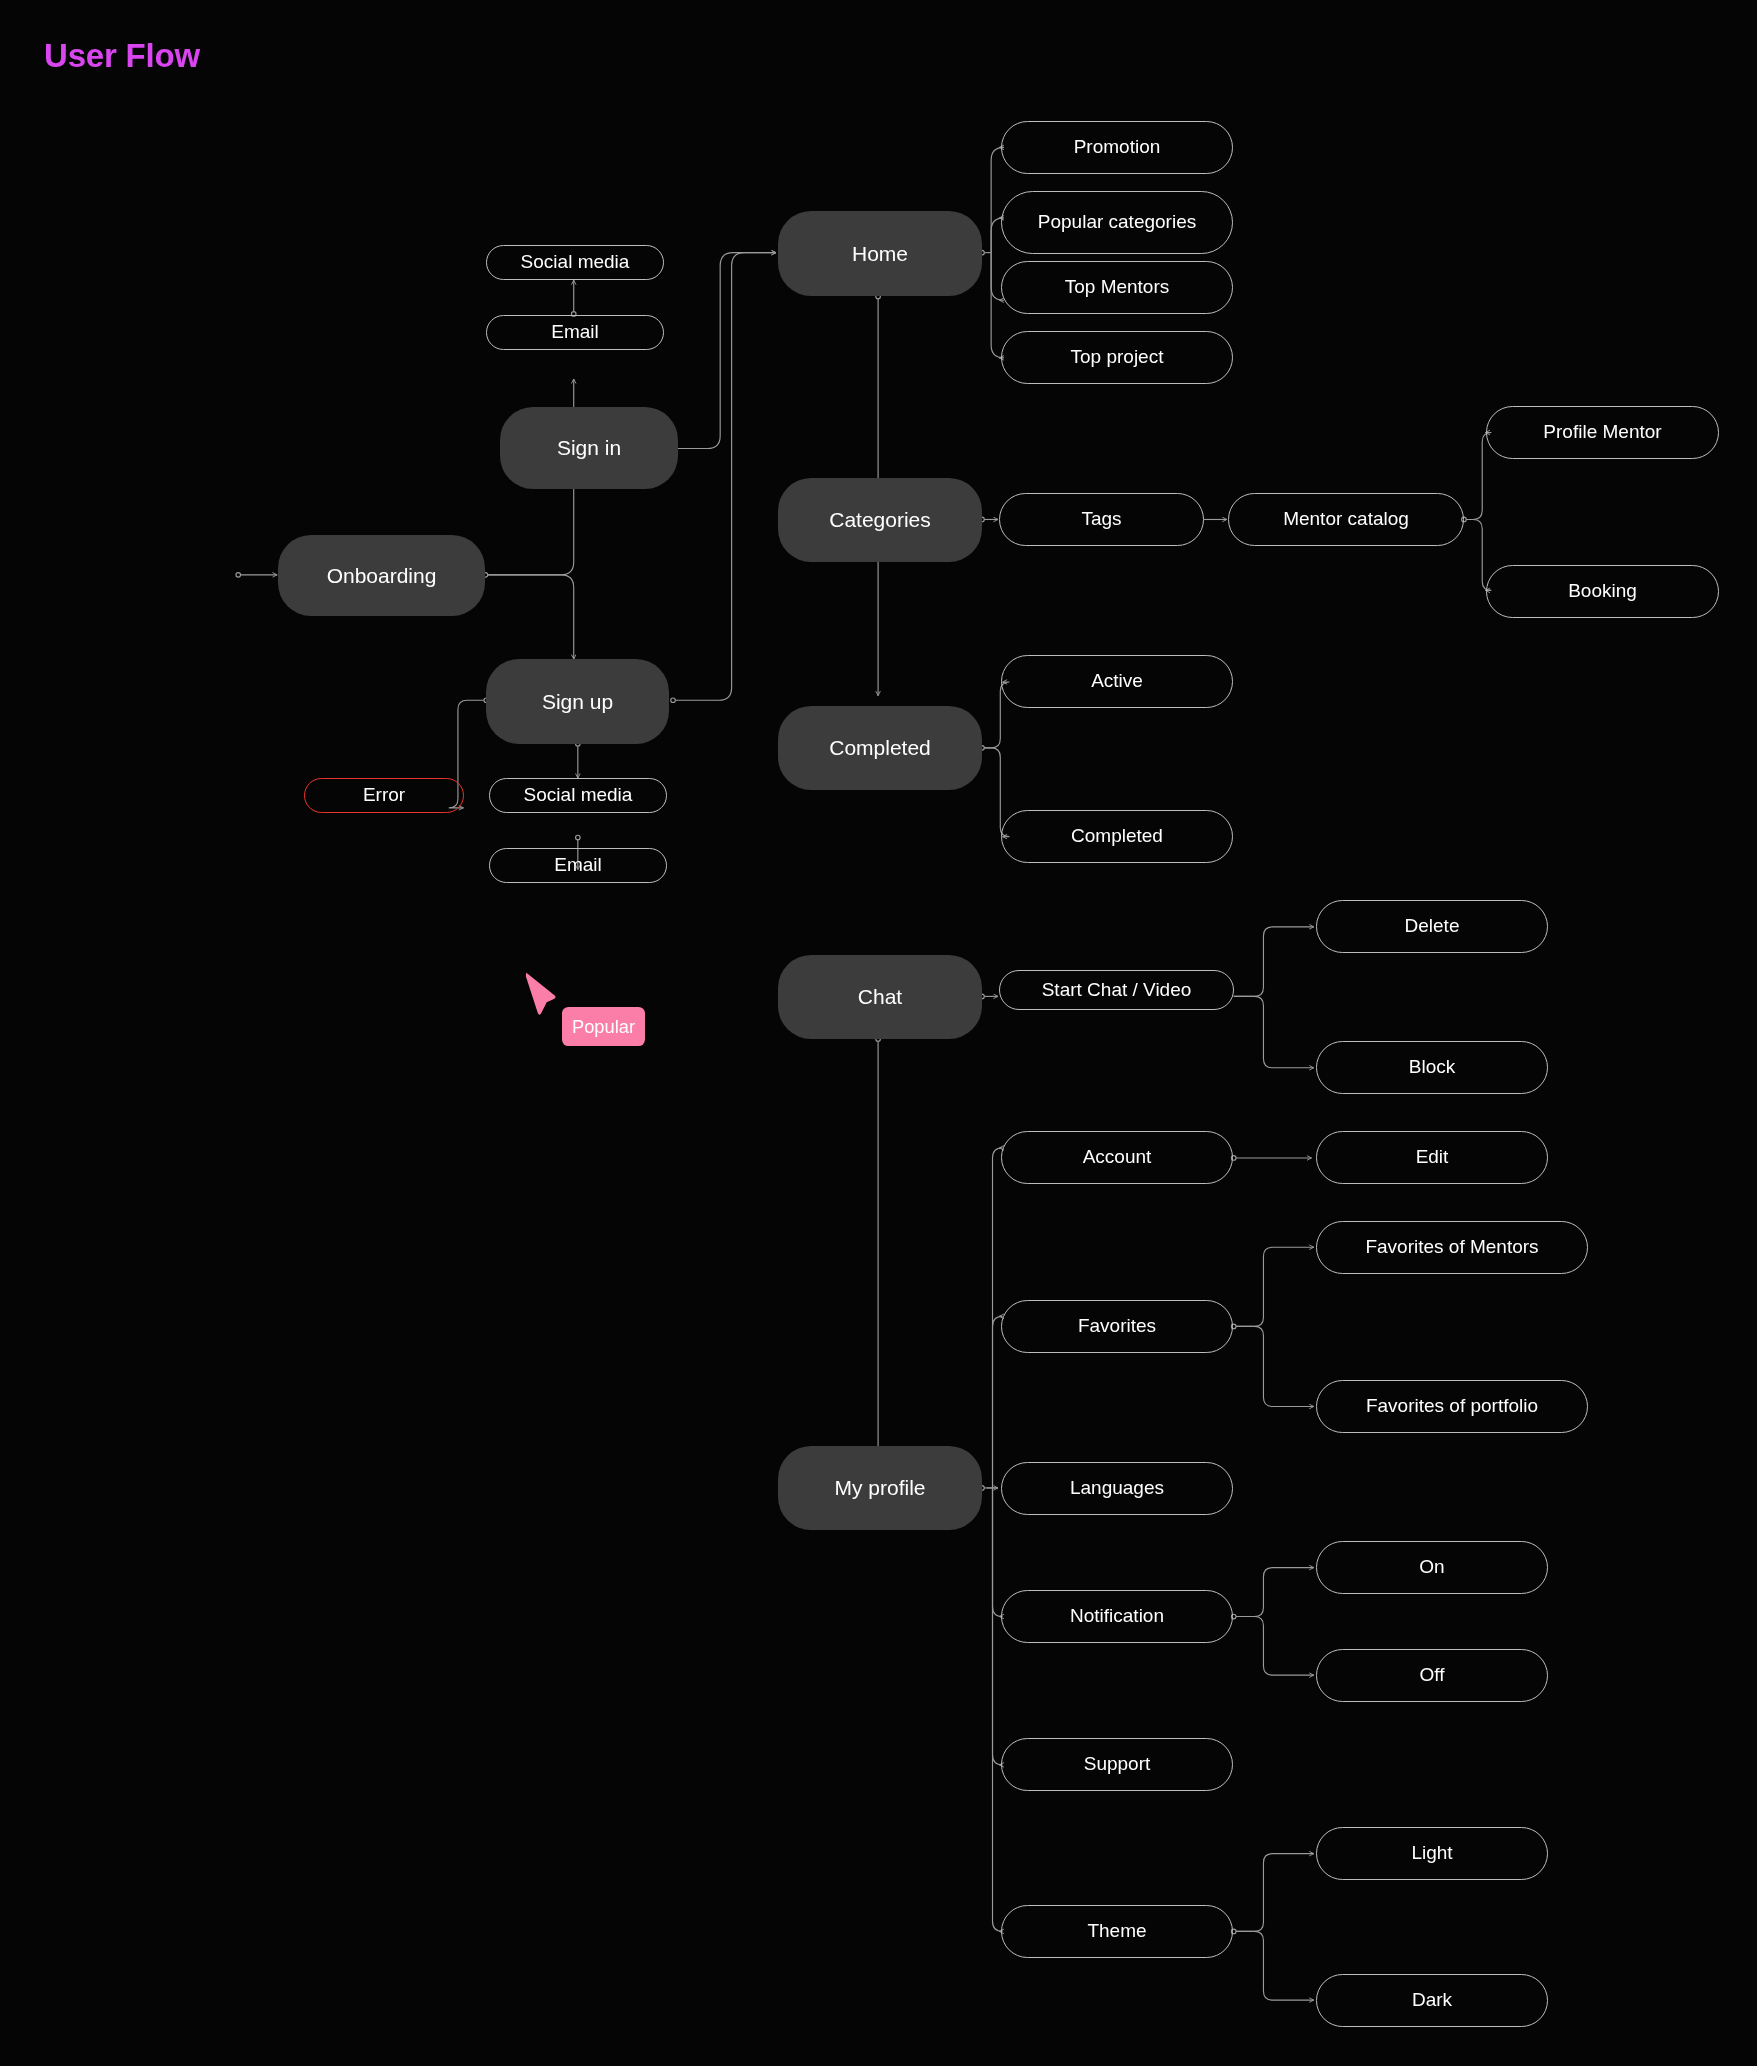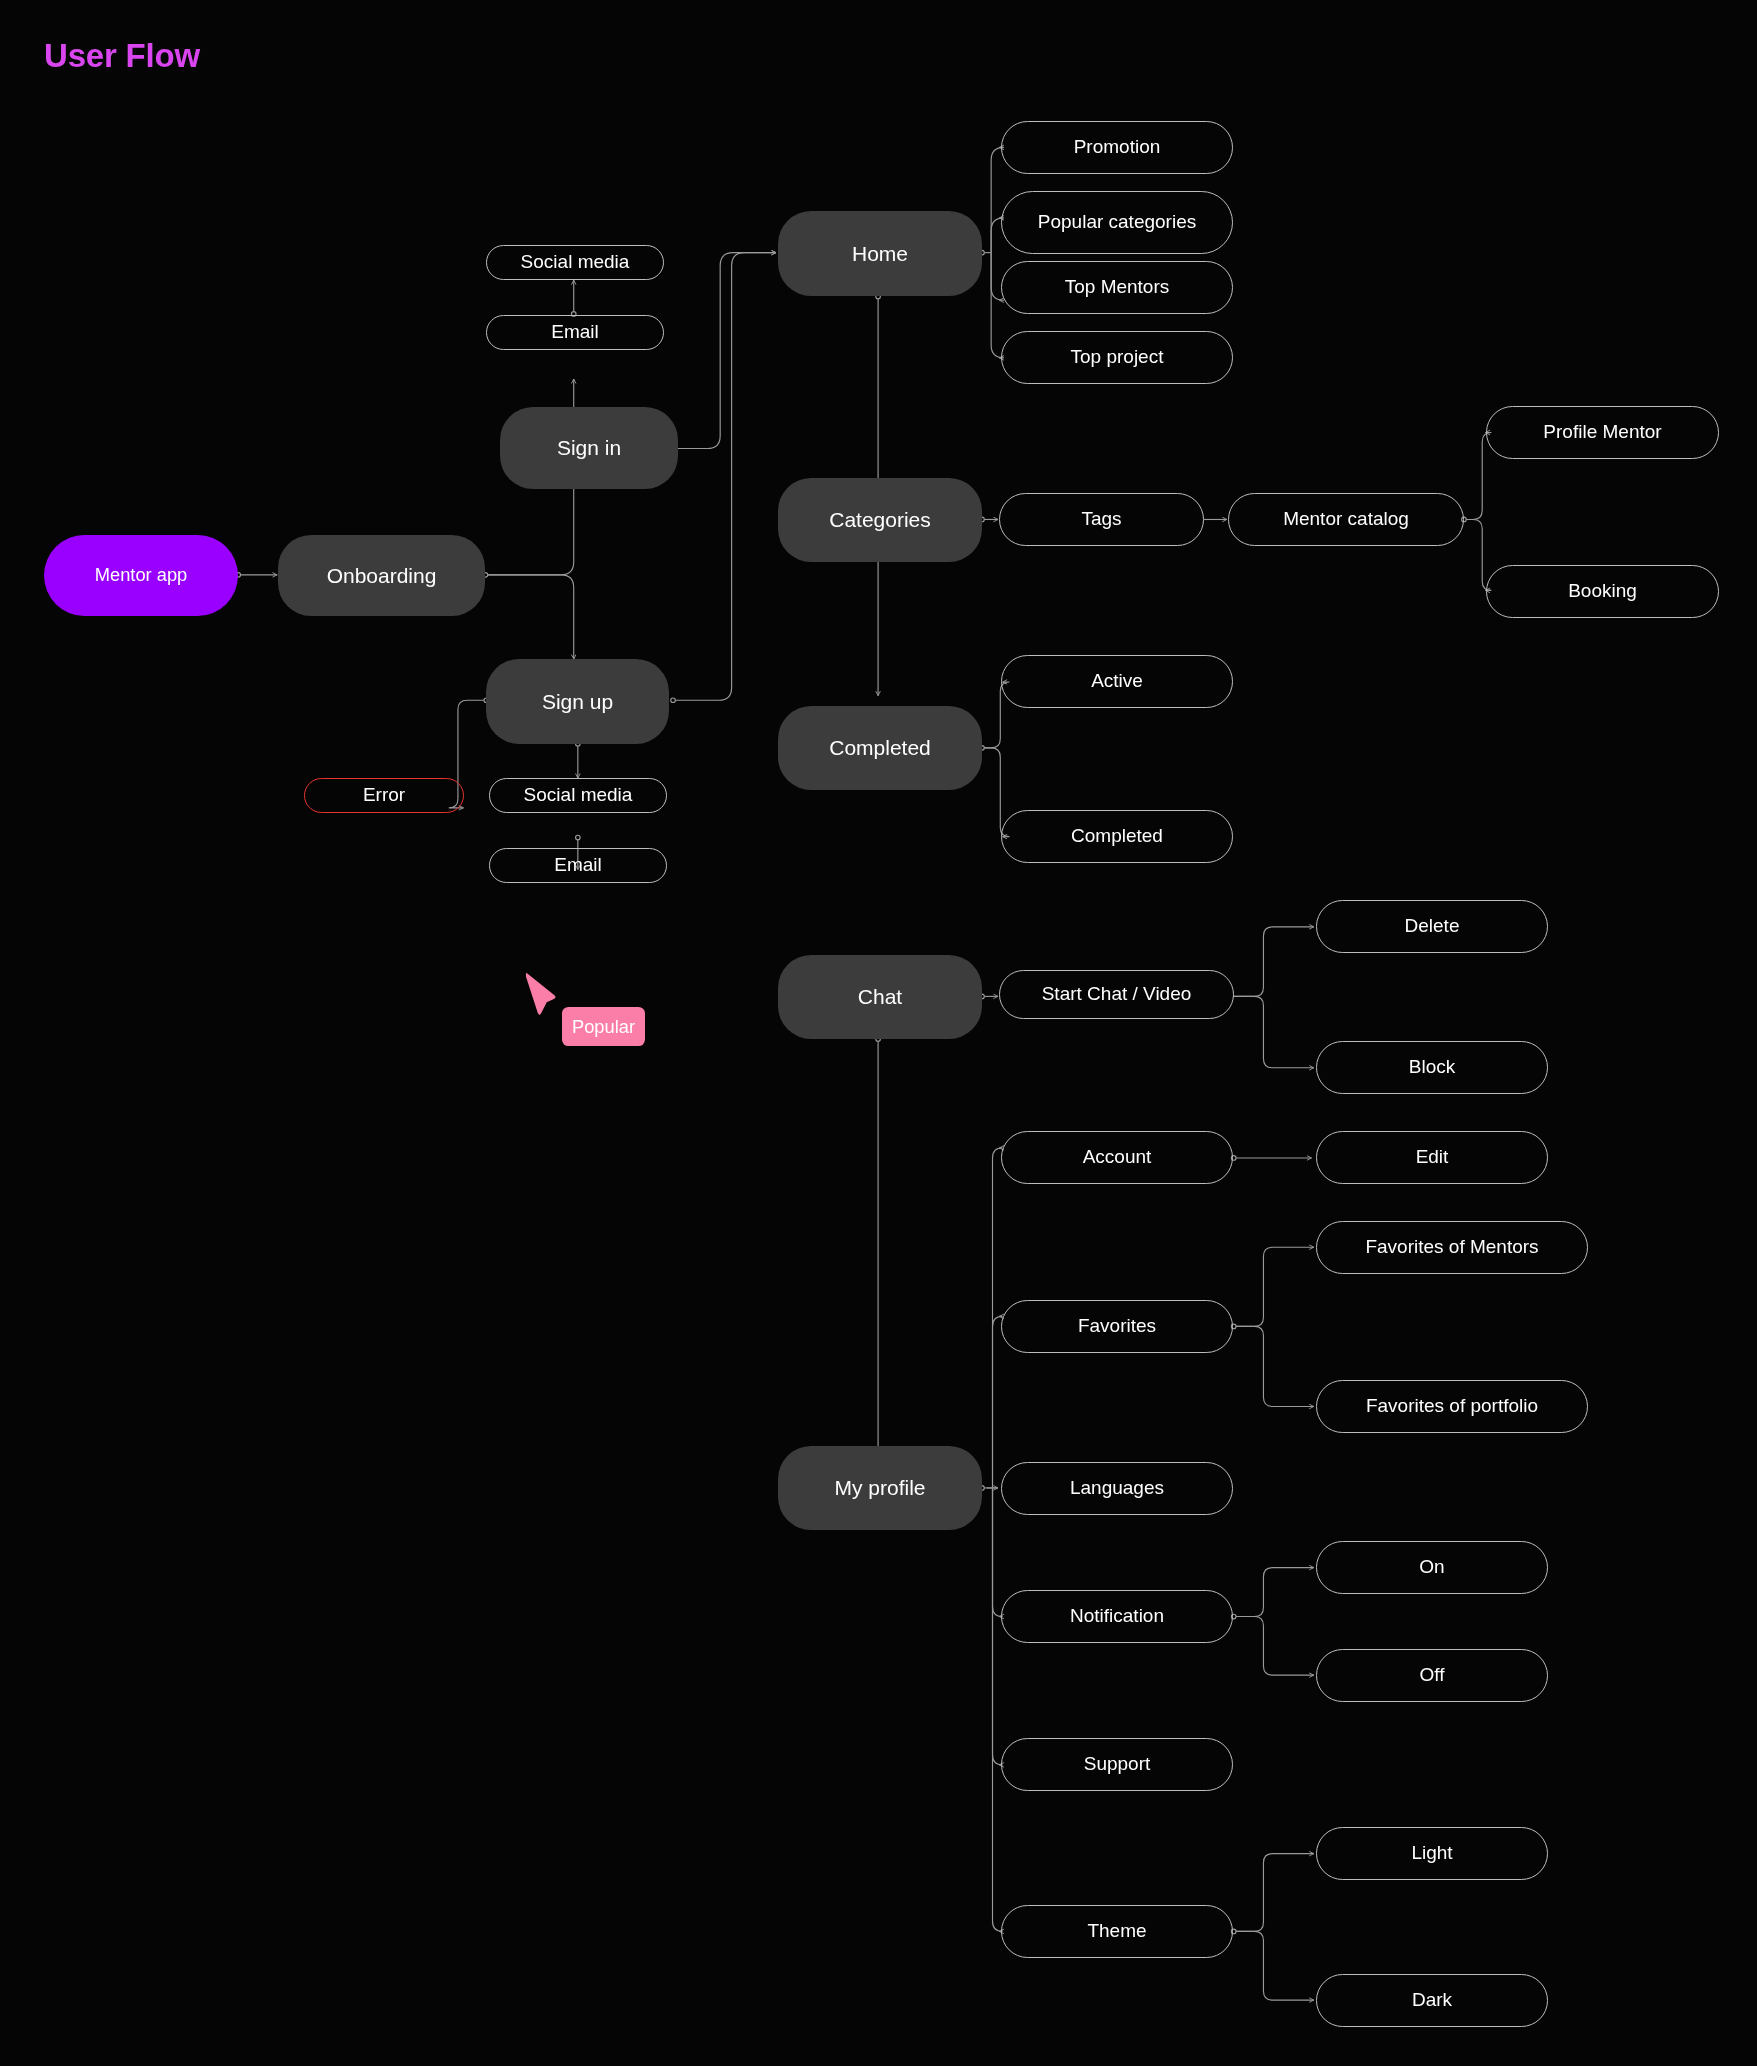--- a/index.html
+++ b/index.html
@@ -185,21 +185,20 @@
       <path d="M2700 3532 H 2740 Q 2760 3532 2760 3552 V 3640 Q 2760 3660 2780 3660 H 2870" marker-end="url(#arw)"></path>
 
       <circle cx="2695" cy="4220" r="5" fill="none"></circle>
       <path d="M2700 4220 H 2740 Q 2760 4220 2760 4200 V 4070 Q 2760 4050 2780 4050 H 2870" marker-end="url(#arw)"></path>
       <path d="M2700 4220 H 2740 Q 2760 4220 2760 4240 V 4350 Q 2760 4370 2780 4370 H 2870" marker-end="url(#arw)"></path>
     </g>
   </svg>
 
   <div class="page-title">User Flow</div>
 
-  <div class="node primary" style="left:44px; top:535px; width:194px; height:81px;">Mentor app</div>
   <div class="node section" style="left:278px; top:535px; width:207px; height:81px;">Onboarding</div>
 
   <div class="node leaf" style="left:486px; top:245px; width:178px; height:35px;">Social media</div>
   <div class="node leaf" style="left:486px; top:315px; width:178px; height:35px;">Email</div>
   <div class="node section" style="left:500px; top:407px; width:178px; height:82px;">Sign in</div>
 
   <div class="node section" style="left:486px; top:659px; width:183px; height:85px;">Sign up</div>
   <div class="node error" style="left:304px; top:778px; width:160px; height:35px;">Error</div>
   <div class="node leaf" style="left:489px; top:778px; width:178px; height:35px;">Social media</div>
   <div class="node leaf" style="left:489px; top:848px; width:178px; height:35px;">Email</div>
@@ -214,21 +213,21 @@
   <div class="node leaf" style="left:999px; top:493px; width:205px; height:53px;">Tags</div>
   <div class="node leaf" style="left:1228px; top:493px; width:236px; height:53px;">Mentor catalog</div>
   <div class="node leaf" style="left:1486px; top:406px; width:233px; height:53px;">Profile Mentor</div>
   <div class="node leaf" style="left:1486px; top:565px; width:233px; height:53px;">Booking</div>
 
   <div class="node section" style="left:778px; top:706px; width:204px; height:84px;">Completed</div>
   <div class="node leaf" style="left:1001px; top:655px; width:232px; height:53px;">Active</div>
   <div class="node leaf" style="left:1001px; top:810px; width:232px; height:53px;">Completed</div>
 
   <div class="node section" style="left:778px; top:955px; width:204px; height:84px;">Chat</div>
-  <div class="node leaf" style="left:999px; top:970px; width:235px; height:49px;">Start Chat / Video</div>
+  <div class="node leaf" style="left:999px; top:970px; width:235px; height:40px;">Start Chat / Video</div>
   <div class="node leaf" style="left:1316px; top:900px; width:232px; height:53px;">Delete</div>
   <div class="node leaf" style="left:1316px; top:1041px; width:232px; height:53px;">Block</div>
 
   <div class="node section" style="left:778px; top:1446px; width:204px; height:84px;">My profile</div>
 
   <div class="node leaf" style="left:1001px; top:1131px; width:232px; height:53px;">Account</div>
   <div class="node leaf" style="left:1316px; top:1131px; width:232px; height:53px;">Edit</div>
 
   <div class="node leaf" style="left:1001px; top:1300px; width:232px; height:53px;">Favorites</div>
   <div class="node leaf" style="left:1316px; top:1221px; width:272px; height:53px;">Favorites of Mentors</div>

